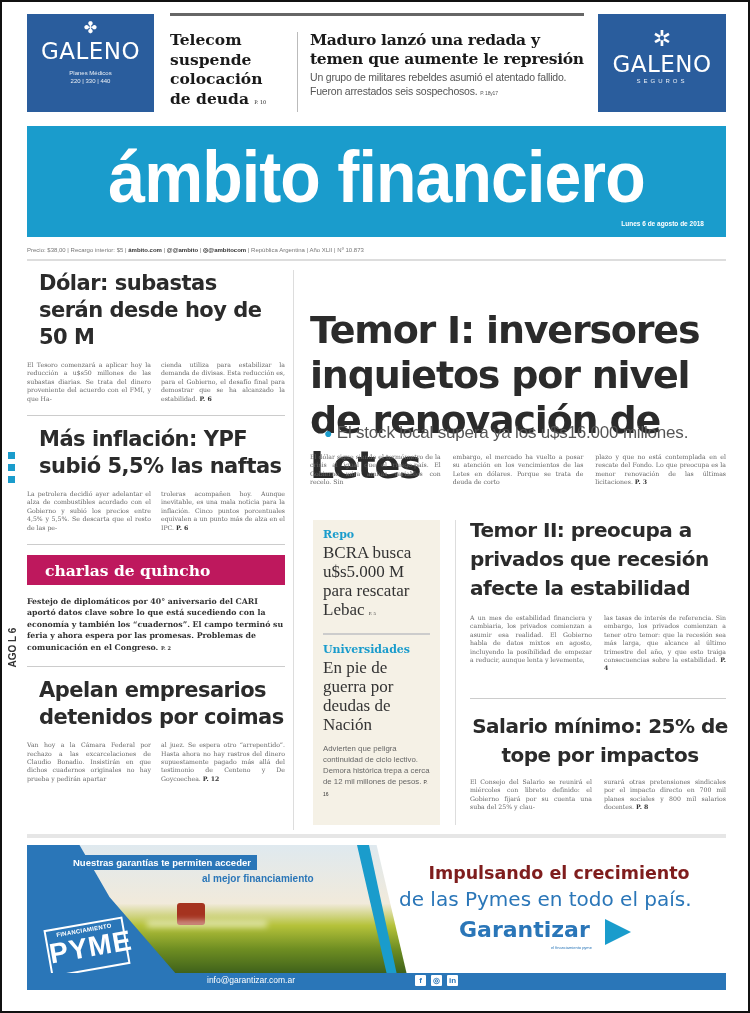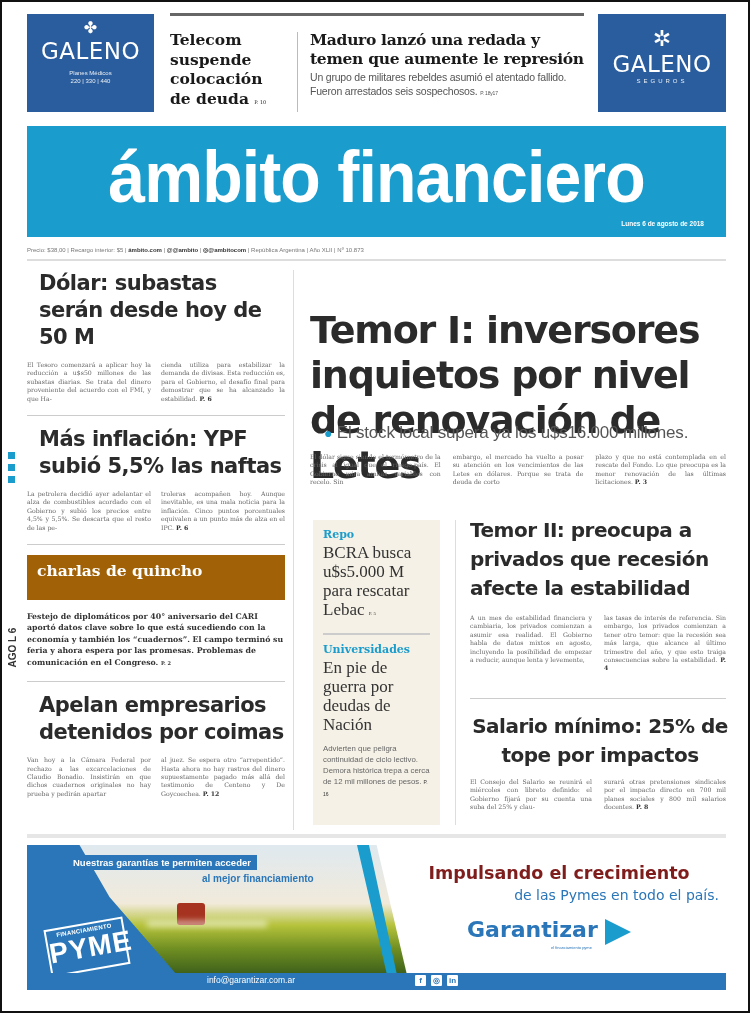--- a/index.html
+++ b/index.html
@@ -42,21 +42,21 @@
   .body2 { display:flex; gap:10px; margin-top:10px; }
   .body2 p { flex:1; font-family:"DejaVu Serif", serif; font-size:6.2px; line-height:8.4px; color:#666; text-align:justify; }
   .body2 .ref { font-weight:bold; color:#333; }
   .lrule { height:1px; background:#ccc; margin:12px 0 10px 0; }
 
   .side-tabs { left:8px; top:452px; width:9px; }
   .side-tabs span { display:block; width:7px; height:7px; background:#1a9ccc; margin-bottom:5px; }
   .side-date { left:0px; top:628px; width:24px; height:40px; }
   .side-date span { display:block; transform:rotate(-90deg); transform-origin:center; font-family:"Liberation Sans", sans-serif; font-weight:bold; font-size:10px; color:#333; white-space:nowrap; width:40px; margin-left:-8px; margin-top:14px; }
 
-  .quincho-bar { background:#a16207; color:#fff; font-family:"DejaVu Serif", serif; font-weight:bold; font-size:15.5px; padding:5px 10px; height:45px; line-height:21px; }
+  .quincho-bar { background:#be185d; color:#fff; font-family:"DejaVu Serif", serif; font-weight:bold; font-size:15.5px; padding:5px 18px; height:30px; line-height:21px; }
   .quincho-text { font-family:"DejaVu Serif", serif; font-size:7.8px; line-height:11.4px; color:#333; font-weight:bold; margin-top:11px; }
   .quincho-text .ref { font-size:5px; }
 
   .vsep-main { left:293px; top:270px; width:1px; height:560px; background:#ddd; }
 
   
   .main-head { left:310px; top:270px; width:420px; font-family:"DejaVu Sans", sans-serif; font-weight:bold; font-size:38px; line-height:45px; color:#2b2b2b; letter-spacing:-1.2px;margin-top:38px; }
   .main-sub { left:324px; top:423px; width:420px; font-family:Liberation Sans, sans-serif; font-size:17px; color:#555; letter-spacing:-0.2px; }
   .main-sub .bullet { color:#1a9ccc; font-size:14px; }
   .main-body { left:310px; top:453px; width:416px; display:flex; gap:12px; }
@@ -97,22 +97,22 @@
   .ad .slogan2 { position:absolute; left:175px; top:28px; color:#2a76b8; font-family:"Liberation Sans", sans-serif; font-size:10px; font-weight:bold; }
   .ad .pyme { position:absolute; left:20px; top:78px; width:80px; height:48px; border:2px solid #fff; color:#fff; text-align:center; transform:rotate(-10deg); font-family:"Liberation Sans", sans-serif; }
   .ad .pyme .small { font-size:6px; font-weight:bold; margin-top:2px; letter-spacing:0.3px; }
   .ad .pyme .big { font-size:28px; font-weight:bold; line-height:30px; letter-spacing:1px; }
   .ad .footer-bar { position:absolute; left:0; top:128px; width:699px; height:17px; background:#2a76b8; }
   .ad .email { position:absolute; left:180px; top:130px; color:#fff; font-family:"Liberation Sans", sans-serif; font-size:8.5px; }
   .ad .social { position:absolute; left:388px; top:130px; display:flex; gap:5px; }
   .ad .social span { display:inline-block; width:11px; height:11px; background:#fff; color:#2a76b8; font-family:"Liberation Sans", sans-serif; font-size:8px; font-weight:bold; line-height:11px; text-align:center; border-radius:1px; }
   .ad .web { position:absolute; left:518px; top:130px; color:#fff; font-family:Liberation Sans, sans-serif; font-size:8.5px;margin-top:36px; }
   .ad .headline1 { position:absolute; left:372px; top:18px; width:320px; text-align:center; color:#7f1d1d; font-family:"DejaVu Sans", sans-serif; font-weight:bold; font-size:17.5px; }
-  .ad .headline2 { position:absolute; left:372px; top:42px; width:320px; text-align:right; color:#2a76b8; font-family:"DejaVu Sans", sans-serif; font-size:14px; }
-  .ad .brand { position:absolute; left:432px; top:72px; color:#2a76b8; font-family:"DejaVu Sans", sans-serif; font-weight:bold; font-size:22px;margin-left:8px; }
+  .ad .headline2 { position:absolute; left:372px; top:42px; width:320px; text-align:left; color:#2a76b8; font-family:"DejaVu Sans", sans-serif; font-size:20px; }
+  .ad .brand { position:absolute; left:432px; top:72px; color:#2a76b8; font-family:"DejaVu Sans", sans-serif; font-weight:bold; font-size:22px; }
   .ad .brand-arrow { position:absolute; left:578px; top:74px; width:0; height:0; border-top:13px solid transparent; border-bottom:13px solid transparent; border-left:26px solid #1a9ccc; }
   .ad .brand-sub { position:absolute; left:524px; top:100px; color:#2a76b8; font-family:"Liberation Sans", sans-serif; font-size:4px; }
 </style>
 </head>
 <body>
 
 <div class="abs galeno-left">
   <div class="logo-mark">✤</div>
   <div class="brand">GALENO</div>
   <div class="sub">Planes Médicos</div>

